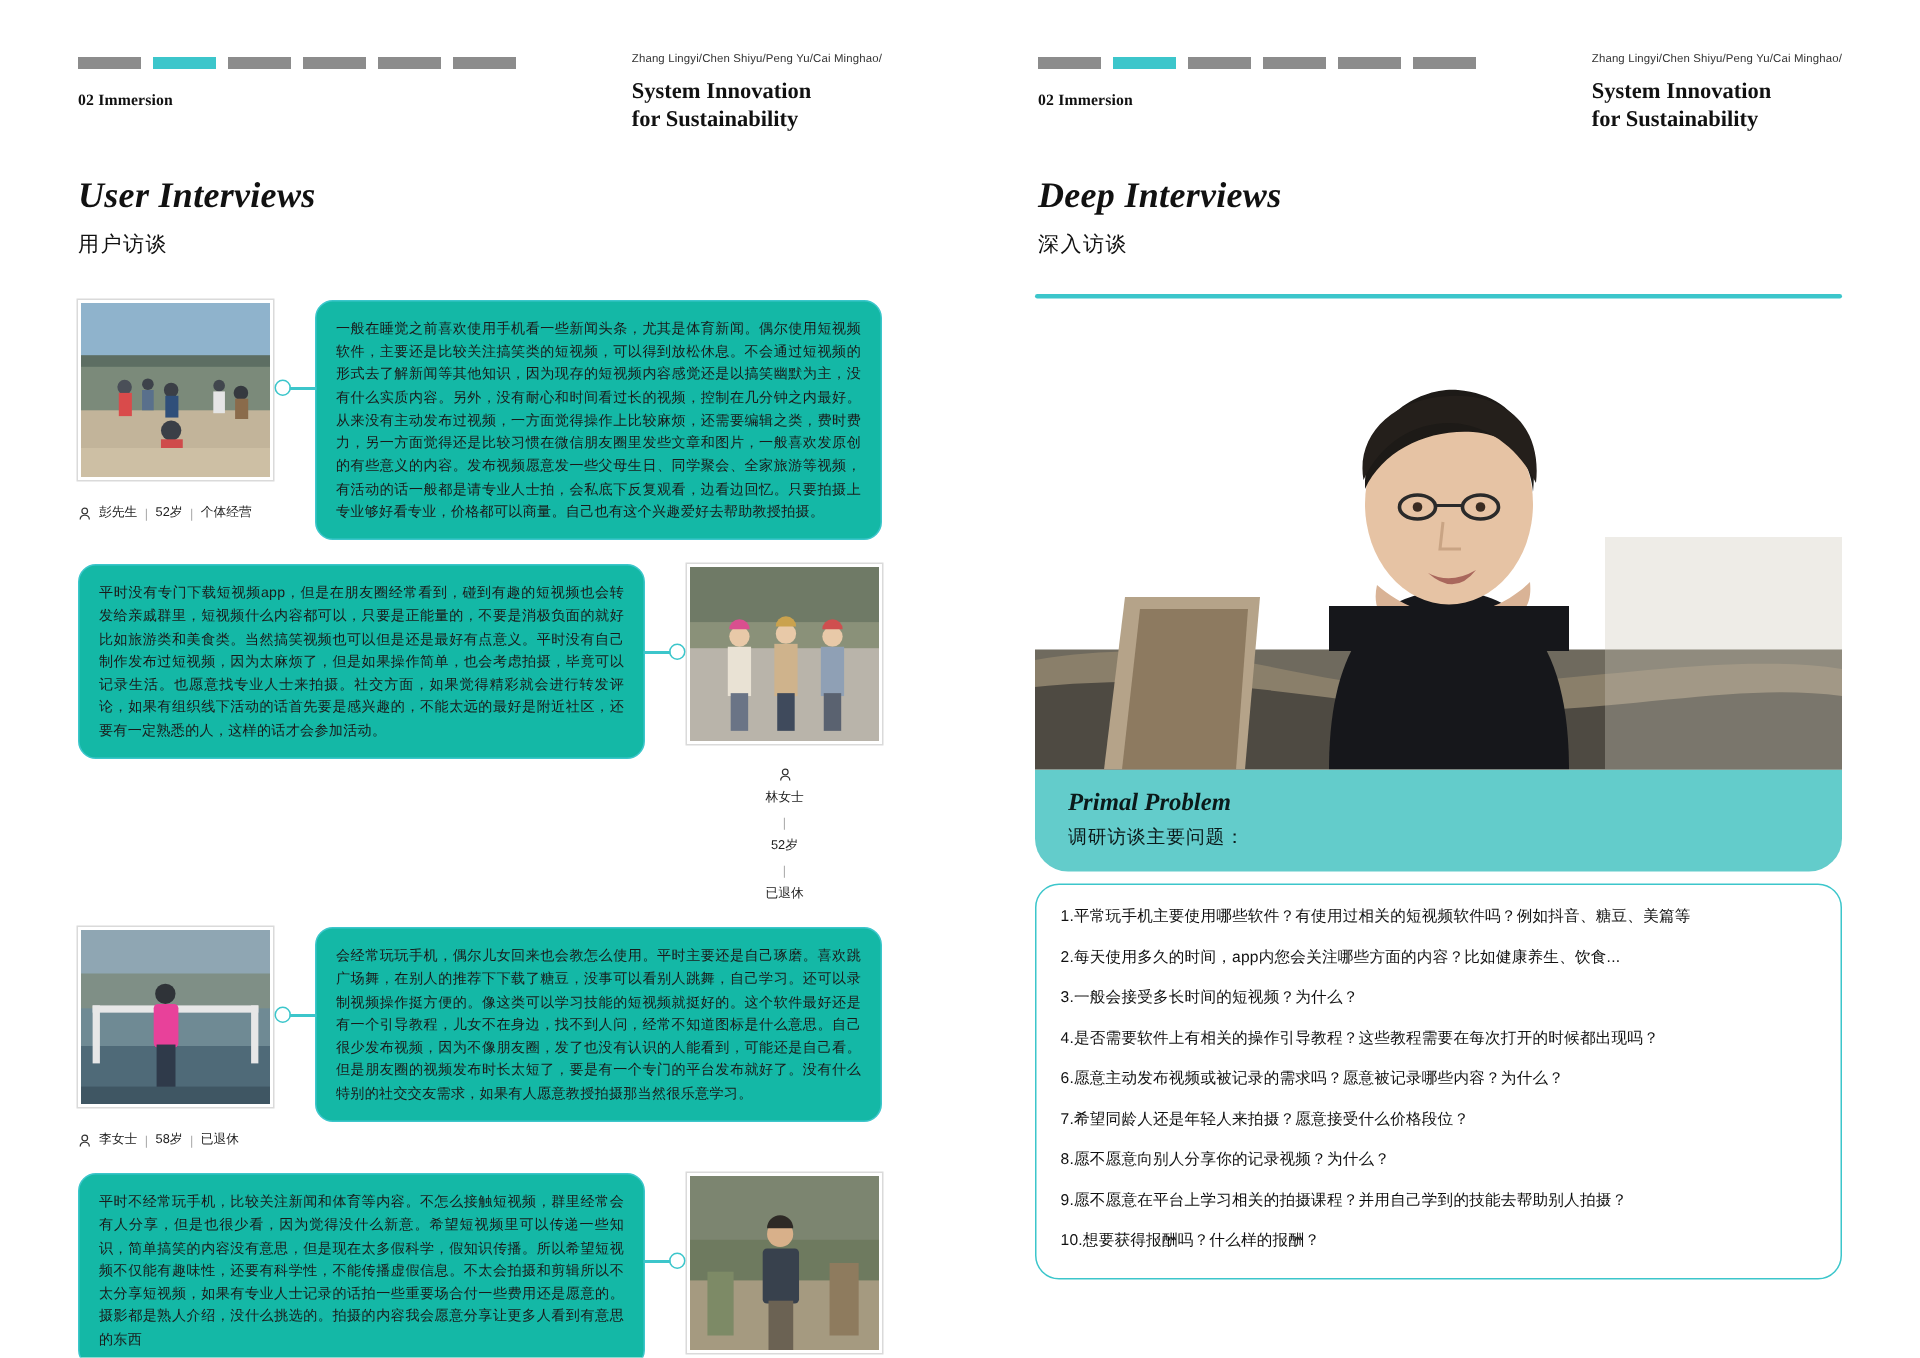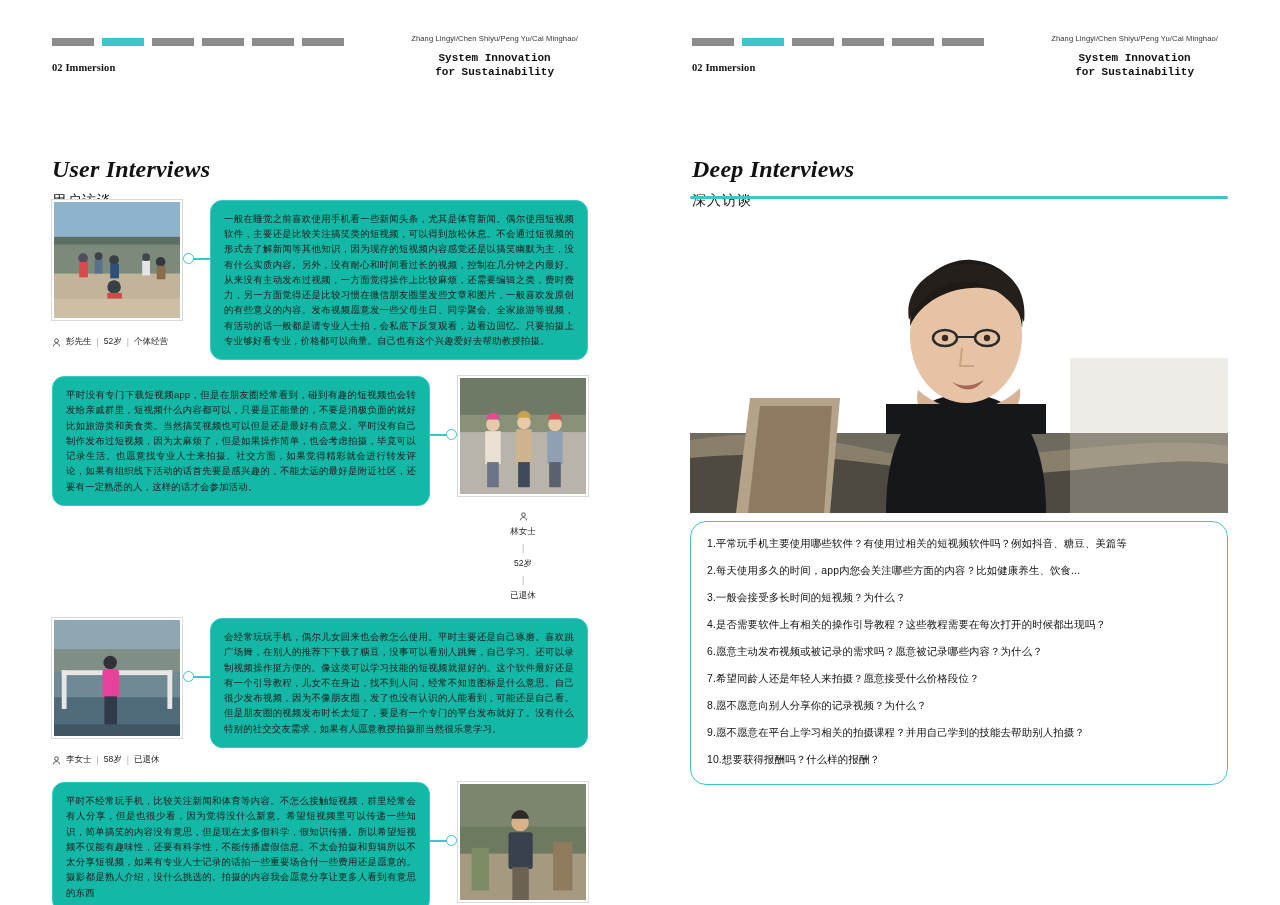--- a/index.html
+++ b/index.html
@@ -15,35 +15,34 @@
   
   .hdr { position: absolute; left: 52px; right: 52px; top: 38px; height: 52px; }
   .hdr-bars { position: absolute; left: 0; top: 0; display: flex; gap: 8px; }
   .hdr-bar { width: 42px; height: 8px; background: #8c8c8c; }
   .hdr-bar.active { background: #3cc6cb; }
   .hdr-chapter {
     position: absolute; left: 0; top: 24px;
     font-family: "Liberation Serif", "DejaVu Serif", serif;
     font-weight: bold; font-size: 10.5px; color: #111; letter-spacing: .1px;
   }
-  .hdr-right { position: absolute; right: 10px; top: -4px; text-align: center; }
+  .hdr-right { position: absolute; right: 0; top: -4px; text-align: left; }
   .hdr-authors { font-size: 7.6px; color: #333; letter-spacing: .1px; white-space: nowrap; }
   .hdr-title {
     margin-top: 9px;
-    font-family: Liberation Mono, monospace;
-    font-weight: bold; font-size: 11px; line-height: 1.25; color: #111;
+    font-family: Liberation Serif, serif;
+    font-weight: bold; font-size: 15px; line-height: 1.25; color: #111;
   }
 
   
   .sect { position: absolute; left: 52px; top: 118px; }
   .sect-en {
     font-family: "Liberation Serif", "DejaVu Serif", serif;
     font-style: italic; font-weight: bold; font-size: 24px; color: #111;
     letter-spacing: .2px;
-    margin-top: 38px;
   }
   .sect-cn { margin-top: 9px; font-size: 14px; color: #111; letter-spacing: 1px; }
 
   
   .interviews { position: absolute; left: 52px; right: 52px; top: 200px; }
   .iv { position: relative; margin-bottom: 16px; }
   .iv-row { display: flex; align-items: flex-start; }
   .iv-row.rev { flex-direction: row-reverse; }
 
   .photo-wrap { position: relative; width: 130px; flex: 0 0 130px; }
@@ -378,20 +377,24 @@
         <path d="M272 140 L270 158 L284 158" fill="none" stroke="#c9a484" stroke-width="2"></path>
         <path d="M262 174 Q277 182 294 172 Q280 190 262 174 Z" fill="#a9675c"></path>
         <path d="M228 182 C244 196 262 202 278 202 C296 202 316 194 330 180 C332 200 322 212 276 214 C232 216 224 200 228 182 Z" fill="#d9b396"></path>
         <rect x="196" y="196" width="160" height="30" fill="#16171b"></rect>
         <path d="M60 190 L150 190 L140 305 L46 305 Z" fill="#b5a389"></path>
         <path d="M70 198 L142 198 L134 305 L58 305 Z" fill="#8d7a60"></path>
         <rect x="380" y="150" width="158" height="155" fill="#cfc8bb" opacity="0.35"></rect>
       </svg>
     </div>
 
+    <div class="primal">
+      <div class="primal-en">Primal Problem</div>
+      <div class="primal-cn">调研访谈主要问题：</div>
+    </div>
 
     <div class="qbox">
       <div class="q">1.平常玩手机主要使用哪些软件？有使用过相关的短视频软件吗？例如抖音、糖豆、美篇等</div>
       <div class="q">2.每天使用多久的时间，app内您会关注哪些方面的内容？比如健康养生、饮食...</div>
       <div class="q">3.一般会接受多长时间的短视频？为什么？</div>
       <div class="q">4.是否需要软件上有相关的操作引导教程？这些教程需要在每次打开的时候都出现吗？</div>
       <div class="q">6.愿意主动发布视频或被记录的需求吗？愿意被记录哪些内容？为什么？</div>
       <div class="q">7.希望同龄人还是年轻人来拍摄？愿意接受什么价格段位？</div>
       <div class="q">8.愿不愿意向别人分享你的记录视频？为什么？</div>
       <div class="q">9.愿不愿意在平台上学习相关的拍摄课程？并用自己学到的技能去帮助别人拍摄？</div>

